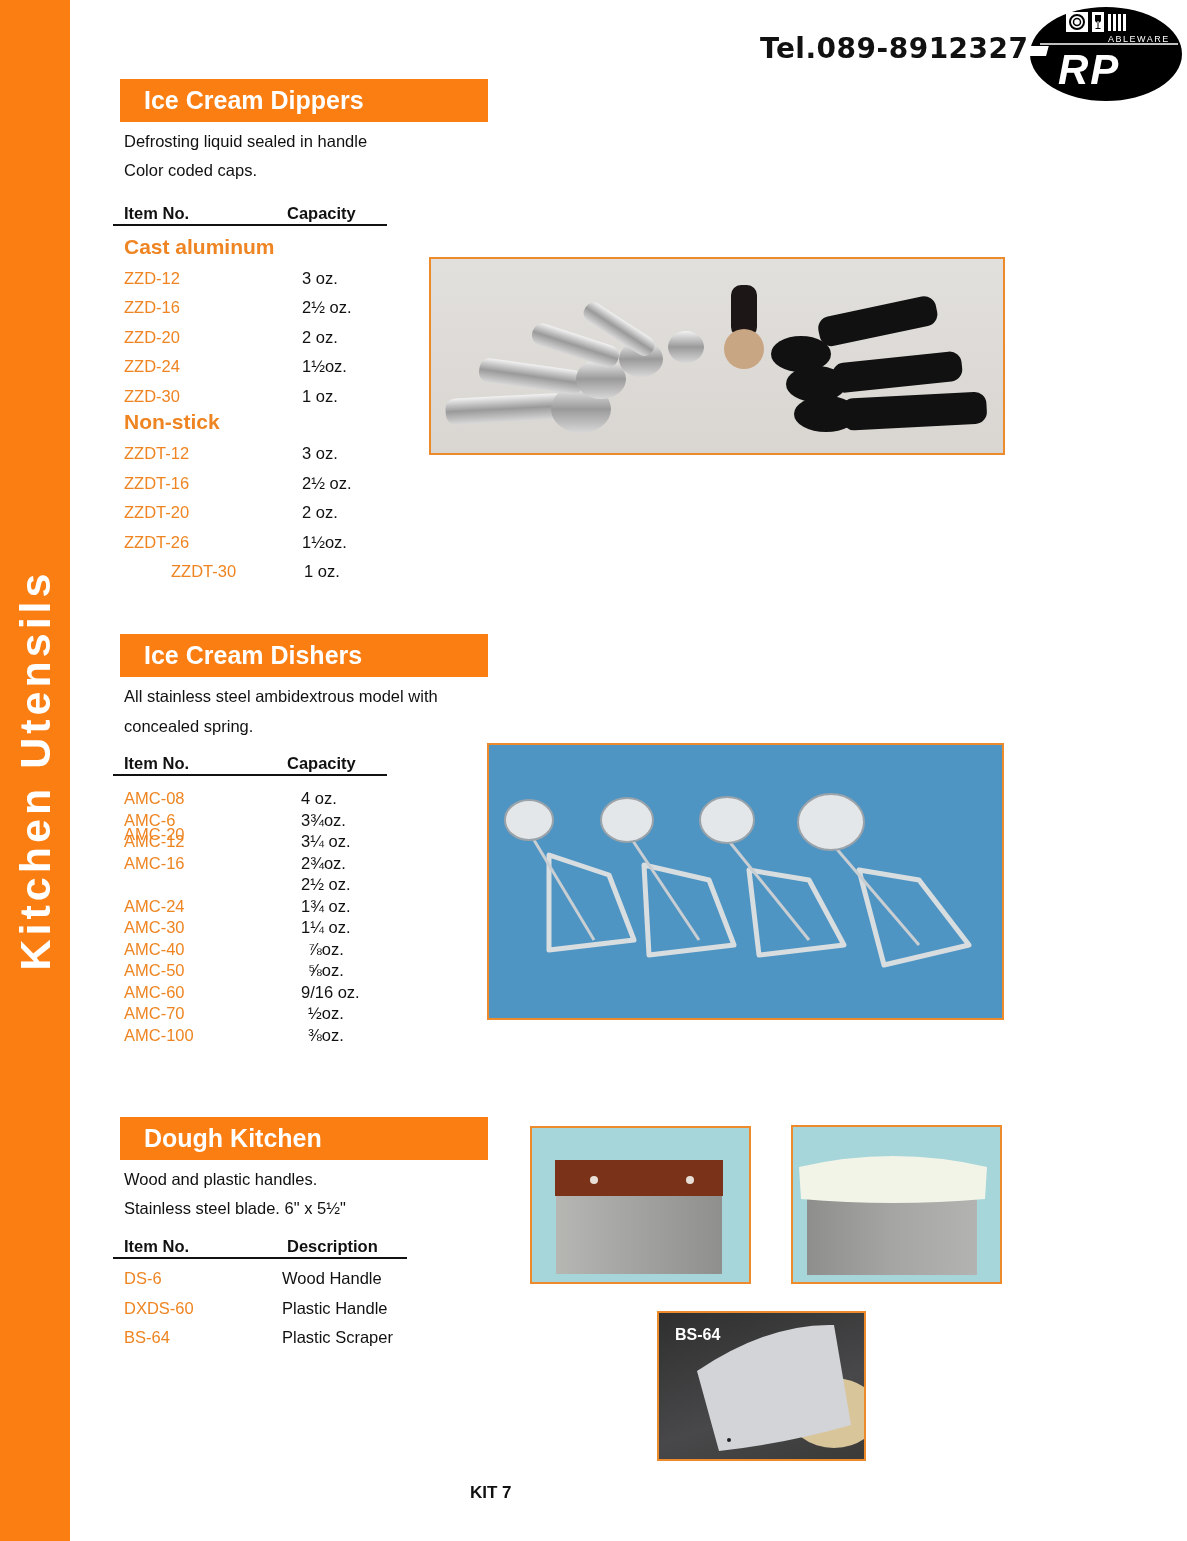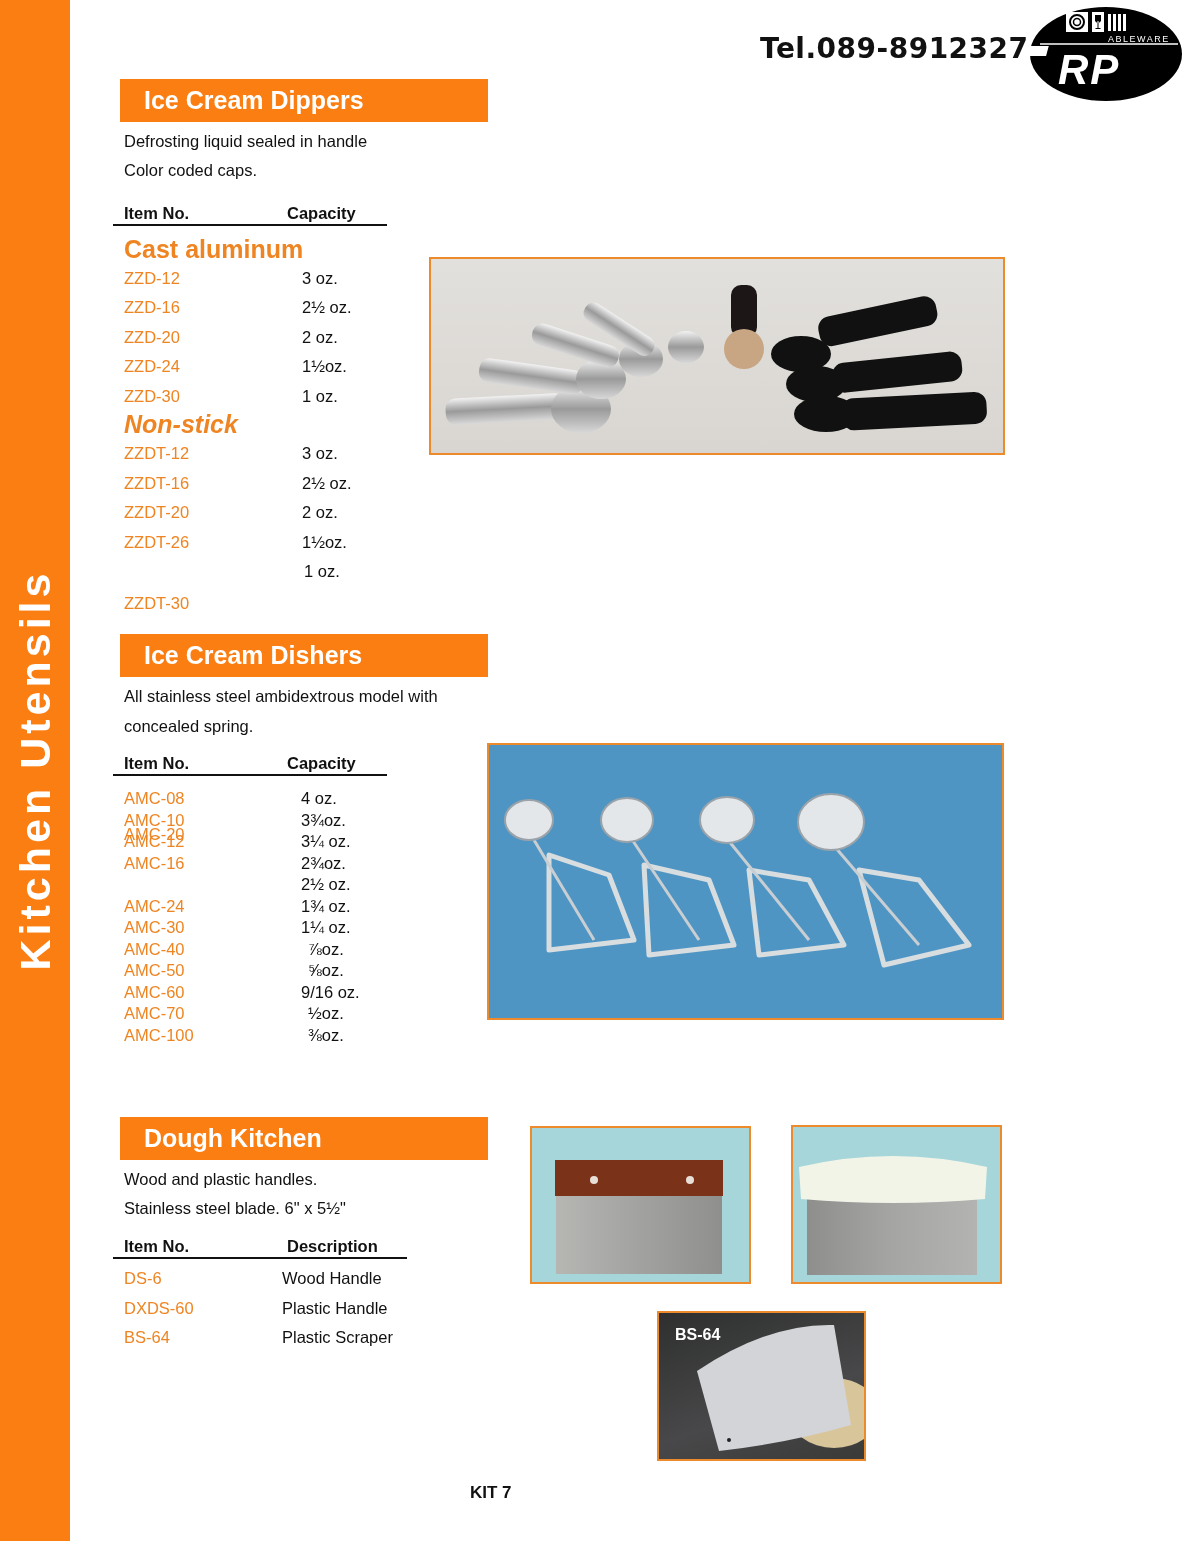--- a/index.html
+++ b/index.html
@@ -26,21 +26,21 @@
   }
   .logo { position:absolute; left:1028px; top:4px; width:156px; height:100px; }
   .section-header {
     position:absolute; left:120px; width:368px; height:43px;
     background:#fb7e12; color:#fff; font-weight:bold; font-size:25px;
     box-sizing:border-box; padding-left:24px; line-height:43px;
   }
   .desc { position:absolute; left:124px; font-size:16.5px; color:#111; }
   .col-head { position:absolute; font-weight:bold; font-size:16.5px; color:#111; }
   .rule { position:absolute; left:113px; height:2px; background:#111; }
-  .group-label { position:absolute; left:124px; font-weight:bold; font-size:25px; color:#ee8522; }
+  .group-label { position:absolute; left:124px; font-weight:bold; font-size:21px; color:#ee8522; }
   .item-no { position:absolute; left:124px; font-size:16.5px; color:#ee8522; }
   .cap { position:absolute; font-size:16.5px; color:#111; }
   .photo { position:absolute; border:2px solid #ec8a2c; box-sizing:border-box; overflow:hidden; }
   .footer { position:absolute; left:470px; top:1483px; font-weight:bold; font-size:17px; color:#111; }
 </style>
 </head>
 <body>
 
 <div class="side-bar">
   <div class="side-title">Kitchen Utensils</div>
@@ -78,30 +78,30 @@
 <div class="cap" style="left:302px; top:269px;">3 oz.</div>
 <div class="item-no" style="top:298px;">ZZD-16</div>
 <div class="cap" style="left:302px; top:298px;">2½ oz.</div>
 <div class="item-no" style="top:328px;">ZZD-20</div>
 <div class="cap" style="left:302px; top:328px;">2 oz.</div>
 <div class="item-no" style="top:357px;">ZZD-24</div>
 <div class="cap" style="left:302px; top:357px;">1½oz.</div>
 <div class="item-no" style="top:387px;">ZZD-30</div>
 <div class="cap" style="left:302px; top:387px;">1 oz.</div>
 
-<div class="group-label" style="top:410px;font-style:italic;">Non-stick</div>
+<div class="group-label" style="top:410px;">Non-stick</div>
 <div class="item-no" style="top:444px;">ZZDT-12</div>
 <div class="cap" style="left:302px; top:444px;">3 oz.</div>
 <div class="item-no" style="top:474px;">ZZDT-16</div>
 <div class="cap" style="left:302px; top:474px;">2½ oz.</div>
 <div class="item-no" style="top:503px;">ZZDT-20</div>
 <div class="cap" style="left:302px; top:503px;">2 oz.</div>
 <div class="item-no" style="top:533px;">ZZDT-26</div>
 <div class="cap" style="left:302px; top:533px;">1½oz.</div>
-<div class="item-no" style="top:594px;">ZZDT-30</div>
+<div class="item-no" style="top:562px;margin-left:47px;">ZZDT-30</div>
 <div class="cap" style="left:304px; top:562px;">1 oz.</div>
 
 <div class="photo" style="left:429px; top:257px; width:576px; height:198px; background:linear-gradient(180deg,#e2e0dc 0%,#d9d6d2 100%);">
   <svg width="572" height="194" viewBox="0 0 572 194">
     <defs>
       <linearGradient id="alu" x1="0" y1="0" x2="0" y2="1">
         <stop offset="0" stop-color="#f2f2f2"></stop>
           <stop offset="0.5" stop-color="#9a9a9a"></stop>
           <stop offset="1" stop-color="#d8d8d8"></stop>
       </linearGradient>
@@ -131,21 +131,21 @@
 
 <div class="section-header" style="top:634px;">Ice Cream Dishers</div>
 <div class="desc" style="top:687px;">All stainless steel ambidextrous model with</div>
 <div class="desc" style="top:717px;">concealed spring.</div>
 <div class="col-head" style="left:124px; top:754px;">Item No.</div>
 <div class="col-head" style="left:287px; top:754px;">Capacity</div>
 <div class="rule" style="top:774px; width:274px;"></div>
 
 <div class="item-no" style="top:789px;">AMC-08</div>
 <div class="cap" style="left:301px; top:789px;">4 oz.</div>
-<div class="item-no" style="top:811px;">AMC-10</div>
+<div class="item-no" style="top:811px;">AMC-6</div>
 <div class="cap" style="left:301px; top:811px;">3¾oz.</div>
 <div class="item-no" style="top:832px;">AMC-12</div>
 <div class="cap" style="left:301px; top:832px;">3¼ oz.</div>
 <div class="item-no" style="top:854px;">AMC-16</div>
 <div class="cap" style="left:301px; top:854px;">2¾oz.</div>
 <div class="item-no" style="top:825px;">AMC-20</div>
 <div class="cap" style="left:301px; top:875px;">2½ oz.</div>
 <div class="item-no" style="top:897px;">AMC-24</div>
 <div class="cap" style="left:301px; top:897px;">1¾ oz.</div>
 <div class="item-no" style="top:918px;">AMC-30</div>

